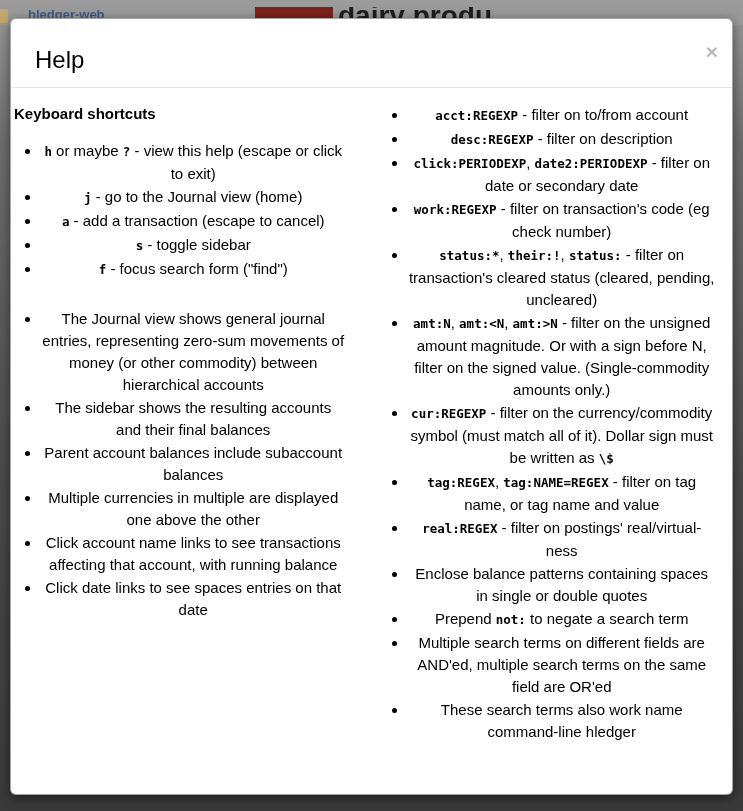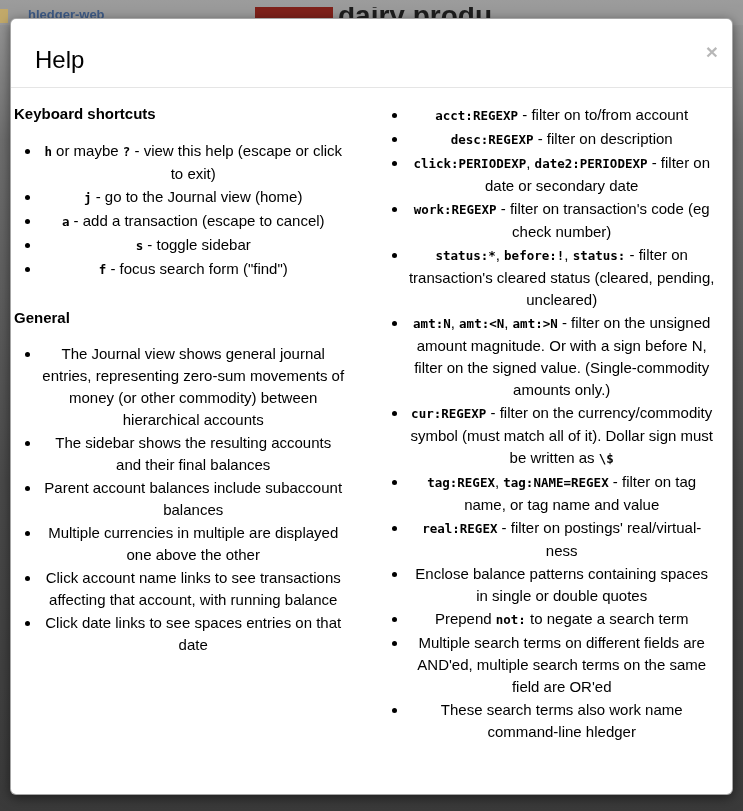--- a/index.html
+++ b/index.html
@@ -94,37 +94,36 @@
   <div class="modal-body">
     <div class="col">
         <h3 class="section-heading">Keyboard shortcuts</h3>
         <ul class="help-list">
           <li><code>h</code> or maybe <code>?</code> - view this help (escape or click to exit)</li>
           <li><code>j</code> - go to the Journal view (home)</li>
           <li><code>a</code> - add a transaction (escape to cancel)</li>
           <li><code>s</code> - toggle sidebar</li>
           <li><code>f</code> - focus search form ("find")</li>
         </ul>
-        <h3 class="section-heading">General</h3>
         <ul class="help-list">
           <li>The Journal view shows general journal entries, representing zero-sum movements of money (or other commodity) between hierarchical accounts</li>
           <li>The sidebar shows the resulting accounts and their final balances</li>
           <li>Parent account balances include subaccount balances</li>
           <li>Multiple currencies in multiple are displayed one above the other</li>
           <li>Click account name links to see transactions affecting that account, with running balance</li>
           <li>Click date links to see spaces entries on that date</li>
         </ul>
       </div>
     <div class="col">
         <ul class="help-list">
           <li><code>acct:REGEXP</code> - filter on to/from account</li>
           <li><code>desc:REGEXP</code> - filter on description</li>
           <li><code>click:PERIODEXP</code>, <code>date2:PERIODEXP</code> - filter on date or secondary date</li>
           <li><code>work:REGEXP</code> - filter on transaction's code (eg check number)</li>
-          <li><code>status:*</code>, <code>before:!</code>, <code>status:</code> - filter on transaction's cleared status (cleared, pending, uncleared)</li>
+          <li><code>status:*</code>, <code>their:!</code>, <code>status:</code> - filter on transaction's cleared status (cleared, pending, uncleared)</li>
           <li><code>amt:N</code>, <code>amt:&lt;N</code>, <code>amt:&gt;N</code> - filter on the unsigned amount magnitude. Or with a sign before N, filter on the signed value. (Single-commodity amounts only.)</li>
           <li><code>cur:REGEXP</code> - filter on the currency/commodity symbol (must match all of it). Dollar sign must be written as <code>\$</code></li>
           <li><code>tag:REGEX</code>, <code>tag:NAME=REGEX</code> - filter on tag name, or tag name and value</li>
           <li><code>real:REGEX</code> - filter on postings' real/virtual-ness</li>
           <li>Enclose balance patterns containing spaces in single or double quotes</li>
           <li>Prepend <code>not:</code> to negate a search term</li>
           <li>Multiple search terms on different fields are AND'ed, multiple search terms on the same field are OR'ed</li>
           <li>These search terms also work name command-line hledger</li>
         </ul>
       </div>

